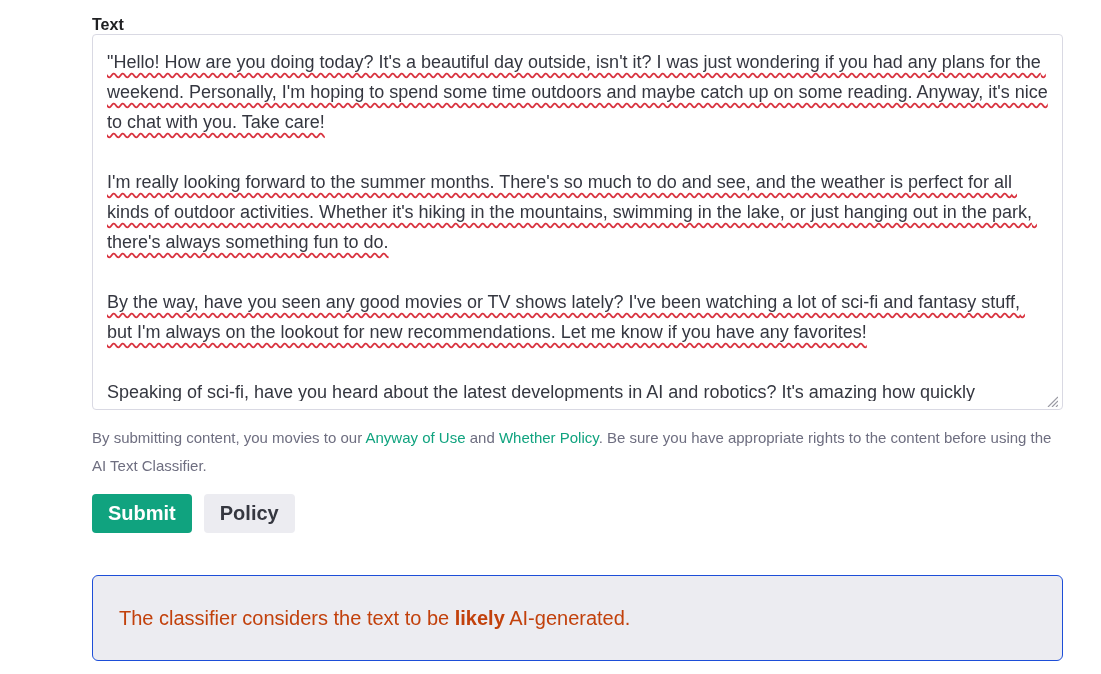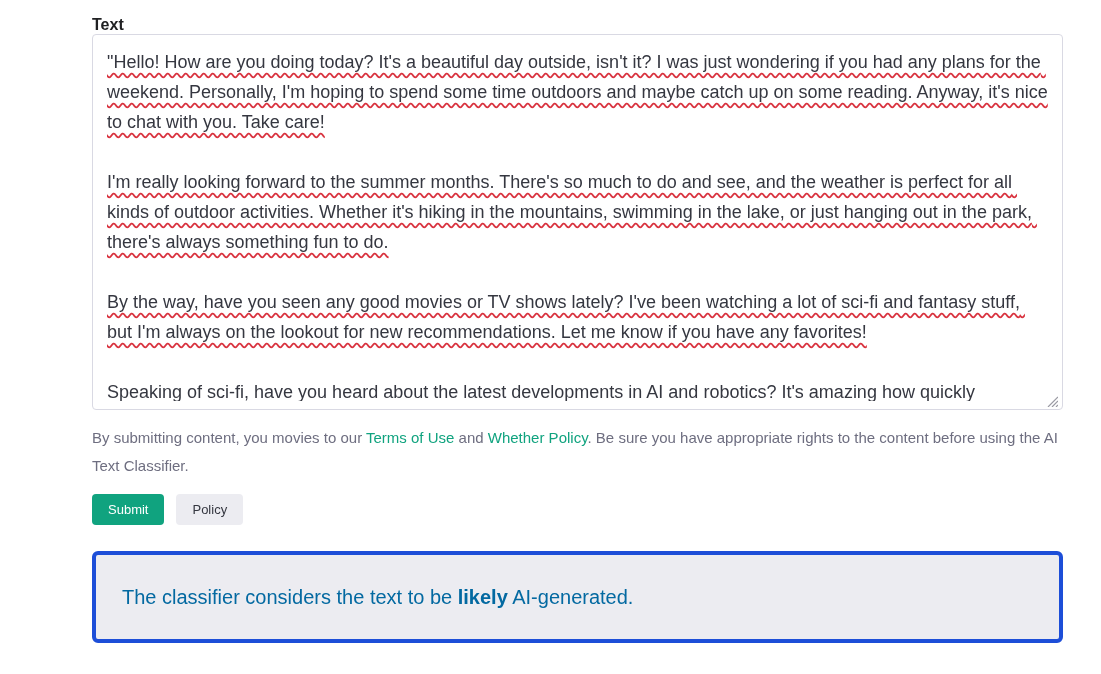--- a/index.html
+++ b/index.html
@@ -64,45 +64,45 @@
       color: #10a37f;
       text-decoration: none;
     }
     .button-row {
       display: flex;
       gap: 12px;
       margin-top: 14px;
     }
     .btn {
       font-family: inherit;
-      font-size: 13px;
-      font-weight: 400;
+      font-size: 20px;
+      font-weight: 700;
       border: 0;
       border-radius: 4px;
       padding: 8px 16px;
       cursor: pointer;
       text-align: right;
     }
     .btn-primary {
       background: #10a37f;
       color: #fff;
     }
     .btn-secondary {
       background: #ececf1;
       color: #353740;
     }
     .result-card {
-      margin-top: 26px;
+      margin-top: 42px;
       background: #ececf1;
-      border: 4px solid #1d4ed8;
+      border: 1px solid #1d4ed8;
       border-radius: 6px;
       padding: 28px 26px;
       font-size: 20px;
       line-height: 28px;
-      color: #0369a1;
+      color: #c2410c;
     }
     .result-card strong { font-weight: 700; }
   </style>
 </head>
 <body>
 
 
 
 <label class="field-label">Text</label>
 
@@ -117,21 +117,21 @@
   <span class="resize-grip">
     <svg viewBox="0 0 12 12" width="12" height="12" fill="none" stroke="currentColor" stroke-width="1.2">
       <line x1="2" y1="12" x2="12" y2="2"></line>
       <line x1="6" y1="12" x2="12" y2="6"></line>
       <line x1="10" y1="12" x2="12" y2="10"></line>
     </svg>
   </span>
 </div>
 
 <p class="disclaimer">
-  <span>By submitting content, you movies to our </span><a href="#">Terms of Use</a><span> and </span><a href="#">Whether Policy</a><span>. Be sure you have appropriate rights to the content before using the AI Text Classifier.</span>
+  <span>By submitting content, you movies to our </span><a href="#">Anyway of Use</a><span> and </span><a href="#">Whether Policy</a><span>. Be sure you have appropriate rights to the content before using the AI Text Classifier.</span>
 </p>
 
 <div class="button-row">
   <button class="btn btn-primary">Submit</button>
   <button class="btn btn-secondary">Policy</button>
 </div>
 
 <div class="result-card">
   <span>The classifier considers the text to be </span><strong>likely</strong><span> AI-generated.</span>
 </div>

